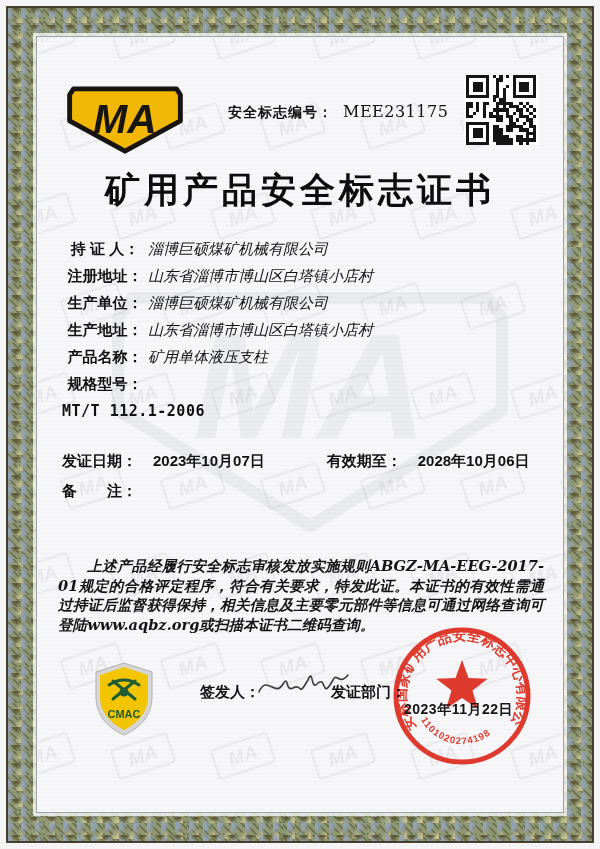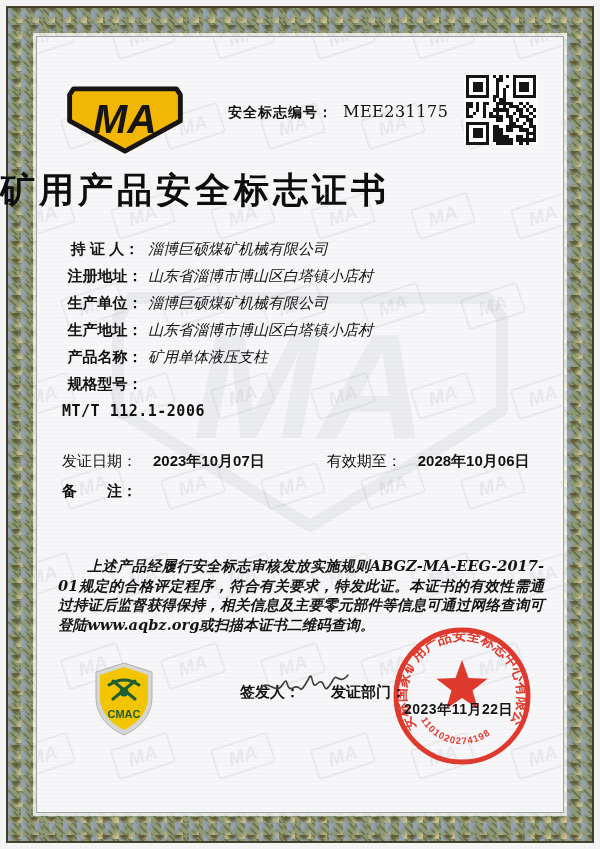--- a/index.html
+++ b/index.html
@@ -29,43 +29,43 @@
       font:italic 900 19px var(--sans);color:rgba(125,130,142,.11);transform:rotate(-18deg);}
   .wm-big{position:absolute;left:110px;top:288px;z-index:2;pointer-events:none;}
   .content{position:absolute;inset:0;z-index:3;}
   
   .ma-logo{position:absolute;left:66px;top:86px;width:118px;height:68px;}
   .hdr-line{position:absolute;left:228px;top:102px;display:flex;align-items:baseline;gap:10px;}
   .hdr-label{font-weight:700;font-size:14px;letter-spacing:1px;}
   .hdr-num{font-family:var(--serif);font-size:16px;letter-spacing:.5px;}
   .qr{position:absolute;left:464px;top:75px;width:74px;height:70px;background:#fff;}
   
-  .title{position:absolute;left:0;right:0;top:167px;
+  .title{position:absolute;left:0;right:0;top:167px;text-align:center;
          font-size:35px;font-weight:900;letter-spacing:4px;color:#0d0d0d;}
   
   .fields{position:absolute;left:62px;right:52px;top:240px;text-align:center;}
   .field-row{display:flex;align-items:baseline;height:20px;margin-bottom:7px;}
   .f-label{font-weight:700;font-size:15px;min-width:86px;white-space:pre;flex:none;}
   .field-row:nth-child(7) .f-label{min-width:0;margin-right:30px;}
   .f-val{font-size:15px;}
   .val-kai{font-family:var(--serif);font-style:italic;font-weight:400;}
   .val-mono{font-family:var(--mono);font-weight:700;letter-spacing:.5px;}
   .dates{position:absolute;left:62px;top:452px;display:flex;align-items:baseline;}
-  .d-label{font-weight:400;font-size:15px;}
+  .d-label{font-weight:700;font-size:15px;}
   .d-val{font-weight:700;font-size:15px;margin-left:16px;}
   .d-gap{width:62px;}
   .remark{position:absolute;left:62px;top:482px;font-weight:700;font-size:15px;white-space:pre;}
   
   .statement{position:absolute;left:58px;right:56px;top:556px;
     font-family:var(--serif);font-style:italic;font-weight:600;font-size:14.6px;
     line-height:19.5px;text-align:justify;text-indent:2em;color:#141414;}
   
   .cmac{position:absolute;left:92px;top:661px;width:64px;height:76px;}
   .signer-label,.dept-label{position:absolute;top:683px;font-weight:700;font-size:15px;}
-  .signer-label{left:200px;margin-left:40px;}
+  .signer-label{left:200px;}
   .dept-label{left:331px;}
   .signature{position:absolute;left:253px;top:662px;width:100px;height:48px;}
   .seal{position:absolute;left:391px;top:625px;width:142px;height:142px;z-index:4;
         opacity:.93;mix-blend-mode:multiply;}
   .seal-date{position:absolute;left:404px;top:701px;z-index:5;font-weight:700;
              font-size:14px;letter-spacing:.5px;color:#151515;}
 </style>
 </head>
 <body>
 

